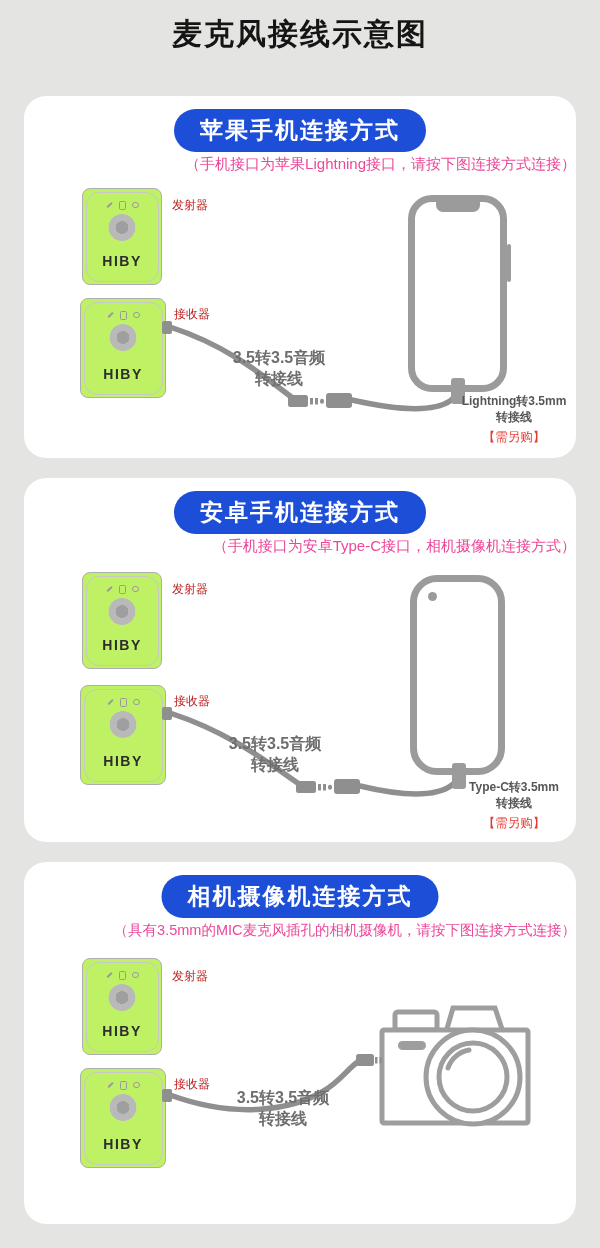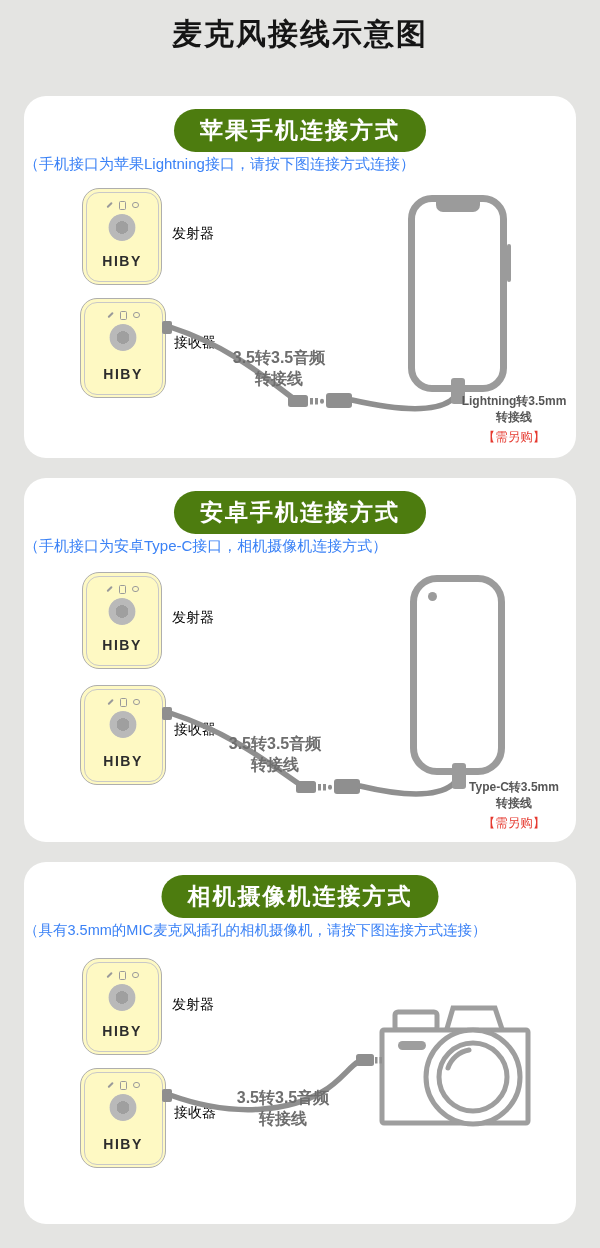--- a/index.html
+++ b/index.html
@@ -15,32 +15,32 @@
   }
   .card{
     position:absolute;left:24px;width:552px;background:#ffffff;border-radius:22px;
   }
   .card1{top:96px;height:362px;}
   .card2{top:478px;height:364px;}
   .card3{top:862px;height:362px;}
 
   .pill{
     position:absolute;top:13px;left:50%;transform:translateX(-50%);
-    background:#4d7c0f;color:#ffffff;font-size:23px;font-weight:bold;
+    background:#1d4ed8;color:#ffffff;font-size:23px;font-weight:bold;
     letter-spacing:2px;padding:6px 26px;border-radius:26px;white-space:nowrap;
   }
   .subtitle{
-    position:absolute;top:59px;left:0;width:100%;text-align:left;
-    font-size:15px;color:#3b82f6;white-space:nowrap;
+    position:absolute;top:59px;left:0;width:100%;text-align:right;
+    font-size:15px;color:#ec4899;white-space:nowrap;
   }
   .card3 .subtitle{font-size:14.5px;}
 
   
   .device{position:absolute;}
-  .dev-border{position:absolute;inset:0;border:1.5px solid #aeaeae;border-radius:17px;background:#fef9c3;}
+  .dev-border{position:absolute;inset:0;border:1.5px solid #aeaeae;border-radius:8px;background:#bef264;}
   .dev-border::after{content:"";position:absolute;inset:2.5px;border:1px solid #c8c8c8;border-radius:13px;}
   .t{left:58px;top:92px;width:80px;height:97px;}
   .r{left:56px;top:202px;width:86px;height:100px;}
   .card2 .t{top:94px;} .card2 .r{top:207px;}
   .card3 .t{top:96px;} .card3 .r{top:206px;}
 
   .dev-icons{position:absolute;top:12px;left:0;right:0;height:8px;
     display:flex;justify-content:center;align-items:center;gap:6px;}
   .ic{display:block;}
   .ic.slash{width:7px;height:1.7px;background:#9a9a9a;transform:rotate(-45deg);border-radius:1px;}
@@ -48,21 +48,21 @@
   .ic.sig{width:4.5px;height:4.5px;border:1.2px solid #9a9a9a;border-radius:50%;}
   .dev-btn{
     position:absolute;top:25px;left:50%;transform:translateX(-50%);
     width:27px;height:27px;border-radius:50%;
     background:radial-gradient(circle at 50% 50%, #9f9f9f 0 33%, #b9b9b9 34% 70%, #cbcbcb 71% 100%);
   }
   .dev-logo{
     position:absolute;bottom:15px;left:0;right:0;text-align:center;
     font-size:14px;font-weight:bold;letter-spacing:1.5px;color:#2d2d2d;
   }
-  .dev-label{position:absolute;font-size:14px;color:#000000;white-space:nowrap;margin-top:28px;}
+  .dev-label{position:absolute;font-size:12px;color:#b91c1c;white-space:nowrap;}
   .t-label{left:148px;top:101px;}
   .r-label{left:150px;top:210px;}
   .card2 .t-label{top:103px;} .card2 .r-label{top:215px;}
   .card3 .t-label{top:106px;} .card3 .r-label{top:214px;}
 
   
   .phone{position:absolute;background:#fff;border:7px solid #9b9b9b;}
   .ios{left:384px;top:99px;width:85px;height:183px;border-radius:24px;}
   .notch{position:absolute;top:-1px;left:50%;transform:translateX(-50%);
     width:44px;height:11px;background:#9b9b9b;border-radius:0 0 7px 7px;}

